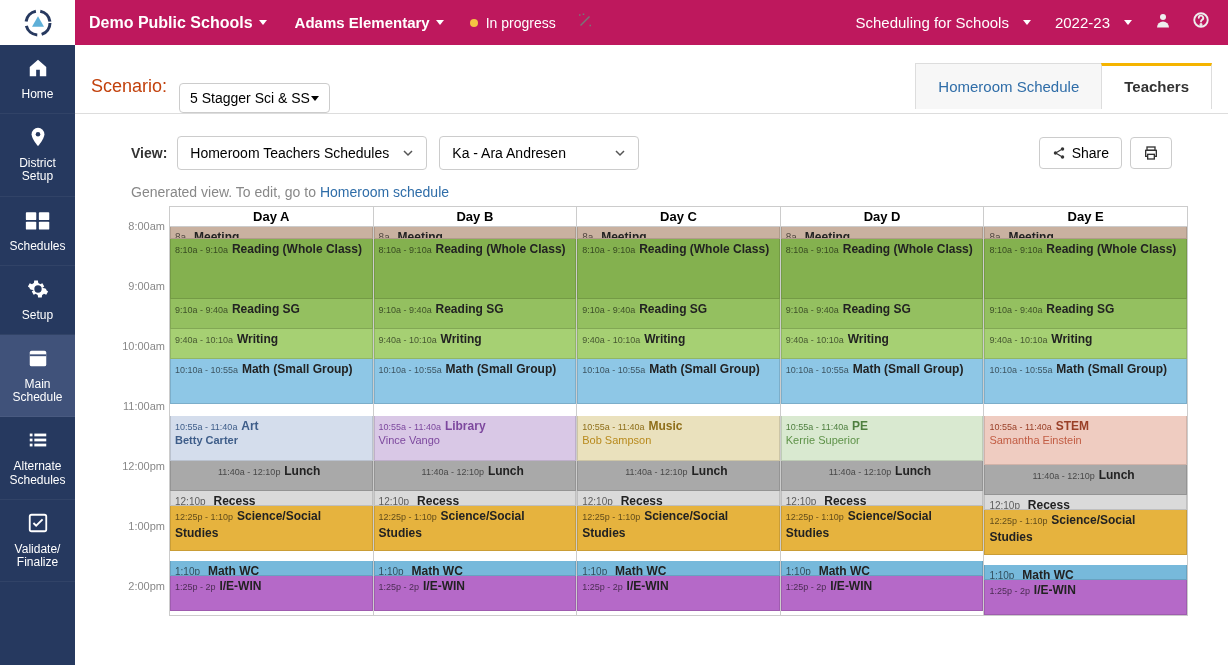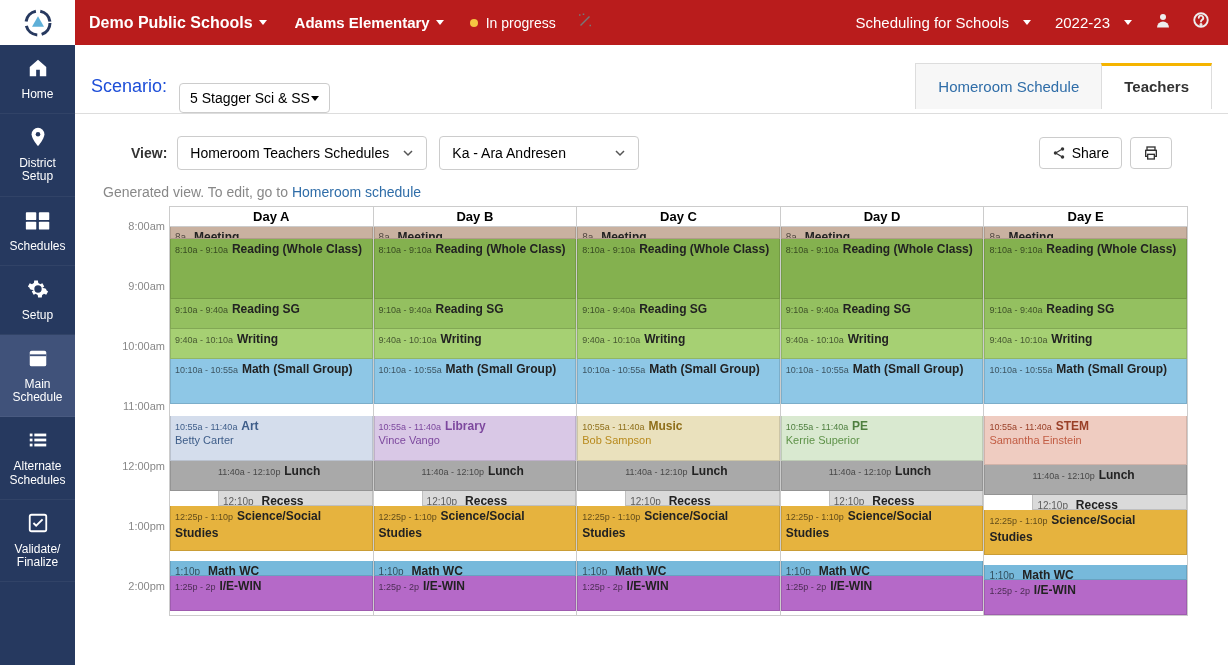--- a/index.html
+++ b/index.html
@@ -1,19 +1,19 @@
 <!DOCTYPE html>
 <html><head>
 <meta charset="utf-8">
 <style>
 * { box-sizing: border-box; margin: 0; padding: 0; }
 body { font-family: -apple-system, BlinkMacSystemFont, "Segoe UI", Arial, sans-serif; font-size: 14px; background: #fff; width: 1228px; height: 665px; overflow: hidden; }
 
 
-.topbar { height: 45px; background: #b91c1c; color: #fff; display: flex; align-items: center; padding: 0 8px 0 0; }
+.topbar { height: 45px; background: #be185d; color: #fff; display: flex; align-items: center; padding: 0 8px 0 0; }
 .logo-box { width: 75px; height: 45px; background: #fff; display: flex; align-items: center; justify-content: center; }
 .logo-svg { width: 30px; height: 30px; }
 .top-dd { display: flex; align-items: center; gap: 6px; padding: 0 14px; font-weight: 700; font-size: 16px; cursor: pointer; }
 .top-dd.secondary { font-size: 15px; }
 .status { display: flex; align-items: center; gap: 8px; padding: 0 12px; font-size: 14px; }
 .status-dot { width: 8px; height: 8px; border-radius: 50%; background: #f5c542; }
 .wand-icon { color: #888; font-size: 16px; padding: 0 8px; }
 .top-spacer { flex: 1; }
 .top-right-dd { display: flex; align-items: center; gap: 14px; padding: 0 12px; font-size: 15px; cursor: pointer; }
 .top-icon { padding: 0 10px; font-size: 18px; color: #eee; cursor: pointer; }
@@ -25,38 +25,38 @@
 .side-item { color: #fff; text-align: center; padding: 12px 2px; font-size: 12px; cursor: pointer; border-bottom: 1px solid rgba(255,255,255,0.05); }
 .side-item.active { background: #40527a; }
 .side-item .icon { font-size: 20px; display: block; margin-bottom: 4px; }
 .side-item .label { line-height: 1.1; display: block; }
 
 
 .main { position: absolute; top: 45px; left: 75px; right: 0; bottom: 0; background: #fff; overflow: hidden; }
 
 
 .scenario-row { display: flex; align-items: center; padding: 14px 16px 0 16px; border-bottom: 1px solid #ddd; }
-.scenario-label { font-size: 18px; margin-right: 12px; color: #1d4ed8; }
+.scenario-label { font-size: 18px; margin-right: 12px; color: #c2410c; }
 .scenario-select { border: 1px solid #ccc; border-radius: 4px; padding: 6px 10px; display: flex; align-items: center; gap: 1px; font-size: 14px; cursor: pointer; margin-top: 24px; }
 .tabs { margin-left: auto; display: flex; align-items: flex-end; }
 .tab { padding: 14px 22px; border: 1px solid #ddd; border-bottom: none; font-size: 15px; color: #2f6da8; cursor: pointer; background: #f7f7f7; }
 .tab.active { color: #333; font-weight: 700; background: #fff; border-top: 3px solid #f5b400; padding-top: 12px; }
 .tab:not(:last-child) { border-right: none; }
 
 
 .view-row { display: flex; align-items: center; padding: 22px 56px 14px 56px; }
 .view-label { font-weight: 700; margin-right: 10px; color: #333; }
 .view-select { border: 1px solid #ccc; border-radius: 4px; padding: 8px 12px; width: 250px; margin-right: 12px; display: flex; justify-content: space-between; align-items: center; cursor: pointer; font-size: 14px; }
 .view-select.narrow { width: 200px; }
 .view-spacer { flex: 1; }
 .btn { border: 1px solid #ccc; border-radius: 4px; padding: 7px 12px; background: #fff; display: flex; align-items: center; gap: 6px; cursor: pointer; font-size: 14px; }
 .btn + .btn { margin-left: 8px; }
 
 
-.note-row { padding: 0 56px 6px 28px; color: #888; font-size: 14px; }
+.note-row { padding: 0 56px 6px 56px; color: #888; font-size: 14px; }
 .note-row a { color: #2f6da8; text-decoration: none; }
 
 
 .sched-wrap { position: relative; padding: 0 40px 0 94px; }
 .day-headers { display: flex; border: 1px solid #ccc; }
 .day-h { flex: 1; text-align: center; font-weight: 700; padding: 2px 0; border-right: 1px solid #ccc; font-size: 13px; }
 .day-h:last-child { border-right: none; }
 
 .time-labels { position: absolute; left: 40px; top: 14px; width: 50px; text-align: right; color: #888; font-size: 11px; }
 .time-labels div { height: 60px; }
@@ -71,27 +71,27 @@
 .block .teacher { font-size: 11px; line-height: 1.2; }
 .block.inline .time { display: inline; margin-right: 4px; font-size: 10px; }
 .block.inline .title { display: inline; font-size: 12px; }
 
 .c-meeting { background: #c9b1a0; }
 .c-reading { background: #84b14f; }
 .c-readingsg { background: #94c060; }
 .c-writing { background: #a6d073; }
 .c-math-sg { background: #8ec7e6; }
 .c-gap { background: #fff; }
-.c-art { background: #d4ddec; } .c-art .title{color:#3e5d89;} .c-art .teacher{color:#3e5d89;} .c-art .time{color:#3e5d89;}
+.c-art { background: #d4ddec; } .c-art .title{color:#3e5d89;} .c-art .teacher{color:#3e5d89;font-weight:bold;} .c-art .time{color:#3e5d89;}
 .c-library { background: #d9c8e6; } .c-library .title{color:#7d489e;} .c-library .teacher{color:#7d489e;} .c-library .time{color:#7d489e;}
 .c-music { background: #eae1bd; } .c-music .title{color:#8f6f1a;} .c-music .teacher{color:#b88a1d;} .c-music .time{color:#8f6f1a;}
 .c-pe { background: #d9e9d0; } .c-pe .title{color:#4e7f3f;} .c-pe .teacher{color:#5e9248;} .c-pe .time{color:#4e7f3f;}
 .c-stem { background: #efccc1; } .c-stem .title{color:#9a4028;} .c-stem .teacher{color:#c25d44;} .c-stem .time{color:#9a4028;}
 .c-lunch { background: #a9a9a9; padding-left: 47px; }
-.c-recess { background: #dadada; margin-left: 48px; }
+.c-recess { background: #dadada; }
 .c-sci { background: #e6b33e; }
 .c-mathwc { background: #77b9db; }
 .c-iewin { background: #b569c8; }
 
 </style>
 </head>
 <body>
 
 <div class="topbar">
   <div class="logo-box">

